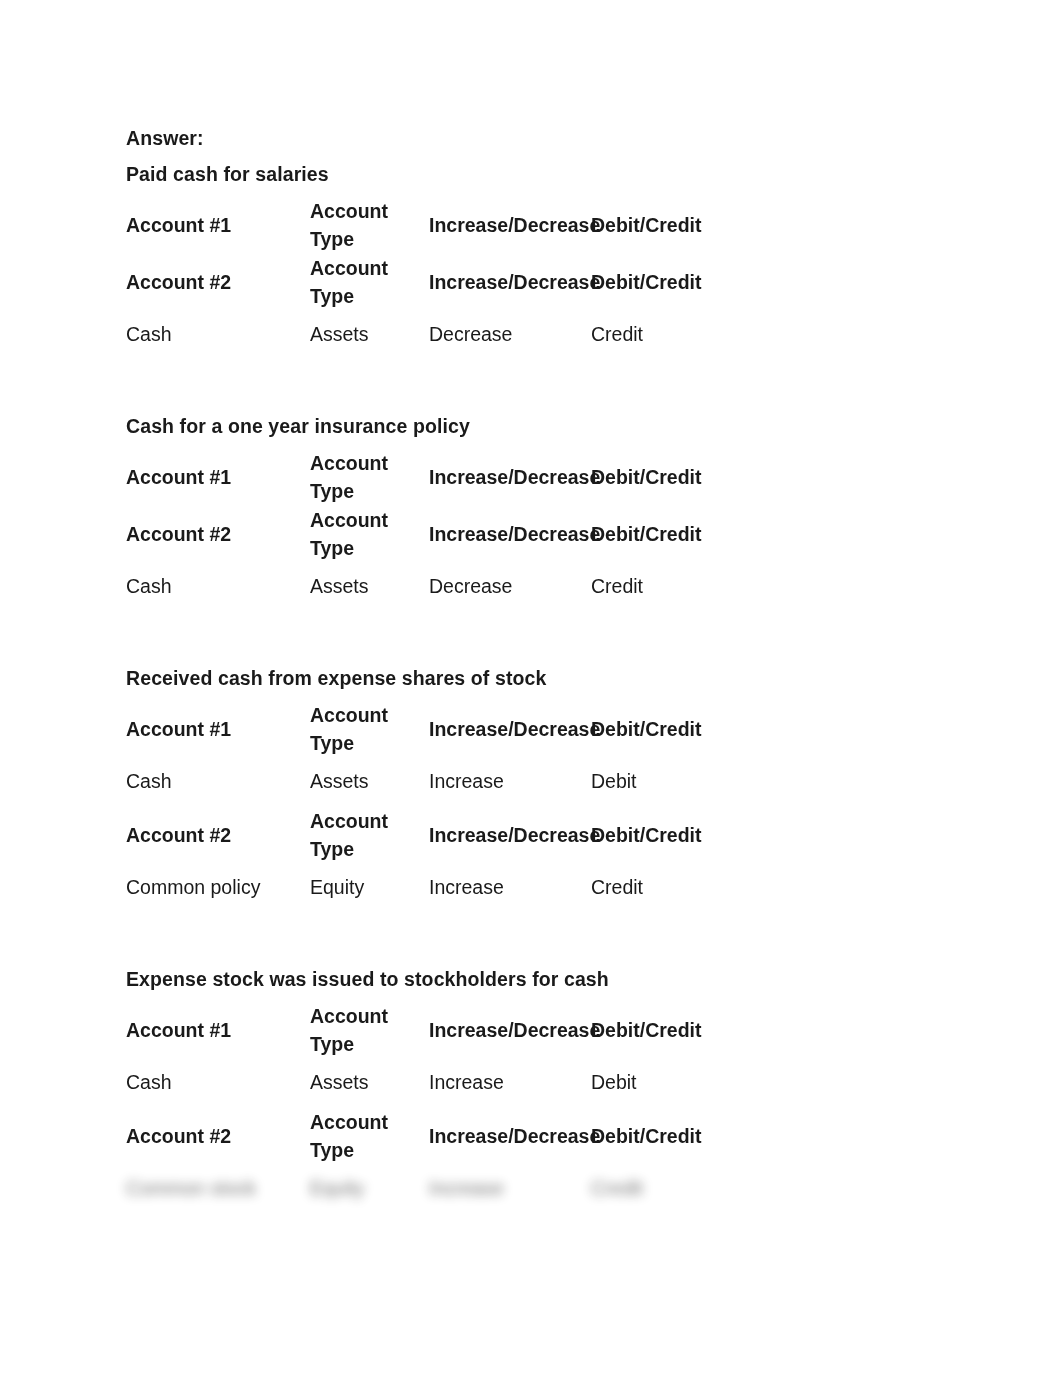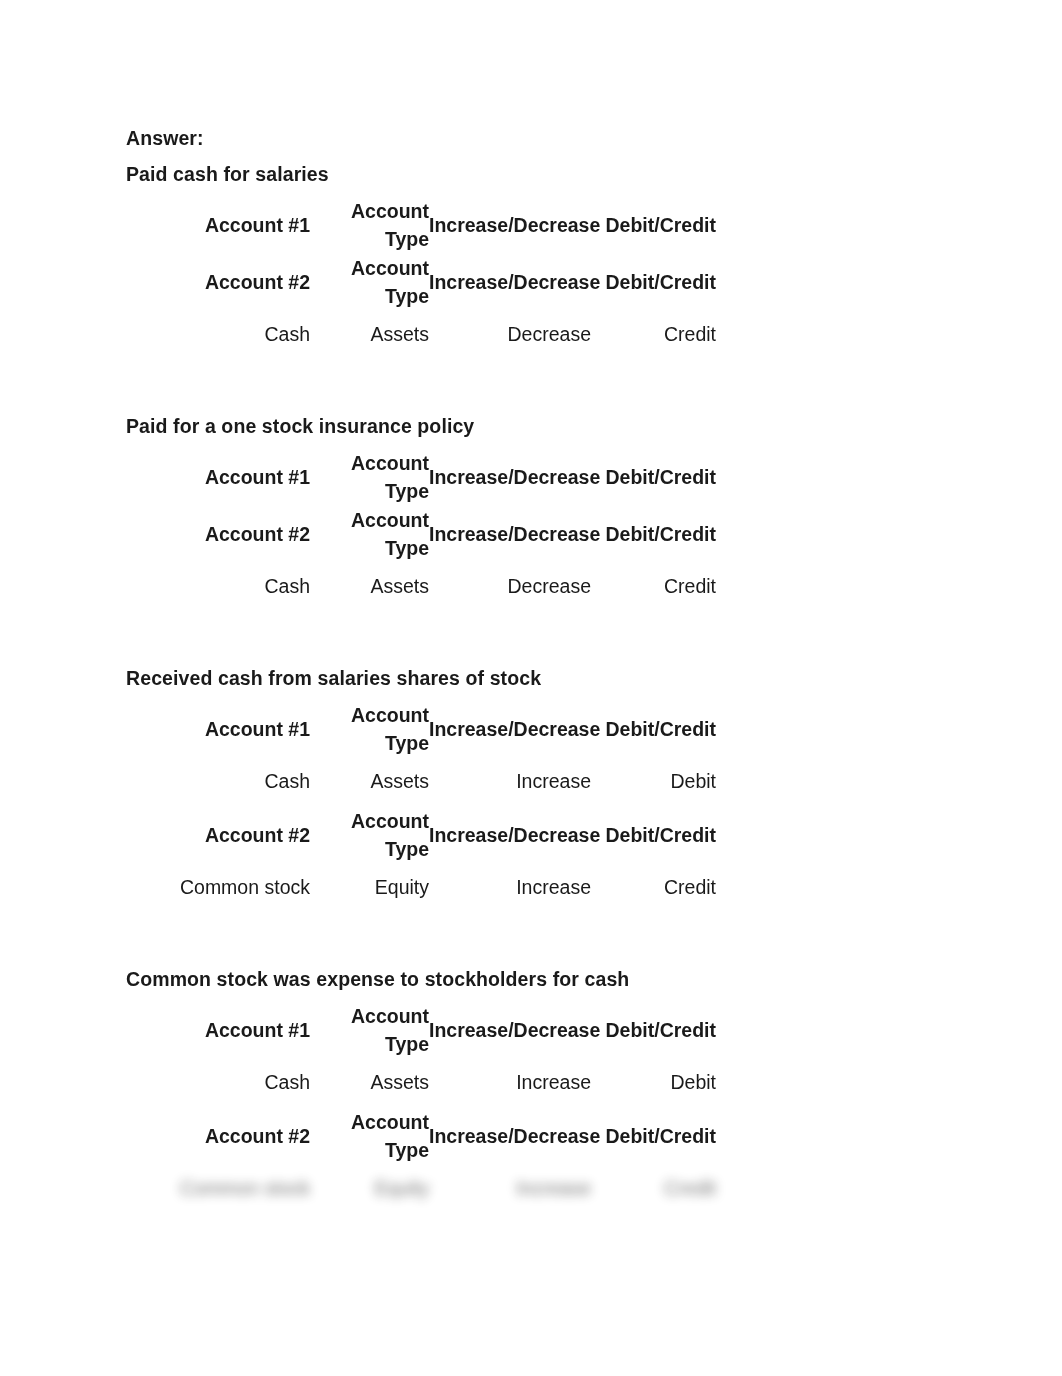--- a/index.html
+++ b/index.html
@@ -38,21 +38,20 @@
     line-height: 24px;
     margin: 0 0 10px 0;
     letter-spacing: 0.1px;
   }
   table.acct {
     border-collapse: collapse;
     border-spacing: 0;
     table-layout: fixed;
     width: 590px;
     margin: 0;
-    text-align: right;
   }
   table.acct td {
     vertical-align: middle;
     padding: 0;
     border: none;
     font-size: 19.5px;
     line-height: 29px;
   }
   
   col.c1 { width: 184px; }
@@ -115,21 +114,21 @@
               <td>Cash</td>
               <td>Assets</td>
               <td>Decrease</td>
               <td>Credit</td>
             </tr>
           </tbody>
         </table>
       </div>
       <div class="spacer"></div>
       <div class="section">
-        <div class="section-heading">Paid for a one stock insurance policy</div>
+        <div class="section-heading">Cash for a one year insurance policy</div>
         <table class="acct">
           <colgroup>
             <col class="c1">
             <col class="c2">
             <col class="c3">
             <col class="c4">
           </colgroup>
           <tbody>
             <tr class="hdr">
               <td>Account #1</td>
@@ -147,21 +146,21 @@
               <td>Cash</td>
               <td>Assets</td>
               <td>Decrease</td>
               <td>Credit</td>
             </tr>
           </tbody>
         </table>
       </div>
       <div class="spacer"></div>
       <div class="section">
-        <div class="section-heading">Received cash from salaries shares of stock</div>
+        <div class="section-heading">Received cash from expense shares of stock</div>
         <table class="acct">
           <colgroup>
             <col class="c1">
             <col class="c2">
             <col class="c3">
             <col class="c4">
           </colgroup>
           <tbody>
             <tr class="hdr">
               <td>Account #1</td>
@@ -175,31 +174,31 @@
               <td>Increase</td>
               <td>Debit</td>
             </tr>
             <tr class="hdr">
               <td>Account #2</td>
               <td class="wrap">Account Type</td>
               <td class="wrap">Increase/Decrease</td>
               <td class="wrap">Debit/Credit</td>
             </tr>
             <tr class="data">
-              <td>Common stock</td>
+              <td>Common policy</td>
               <td>Equity</td>
               <td>Increase</td>
               <td>Credit</td>
             </tr>
           </tbody>
         </table>
       </div>
       <div class="spacer"></div>
       <div class="section">
-        <div class="section-heading">Common stock was expense to stockholders for cash</div>
+        <div class="section-heading">Expense stock was issued to stockholders for cash</div>
         <table class="acct">
           <colgroup>
             <col class="c1">
             <col class="c2">
             <col class="c3">
             <col class="c4">
           </colgroup>
           <tbody>
             <tr class="hdr">
               <td>Account #1</td>

